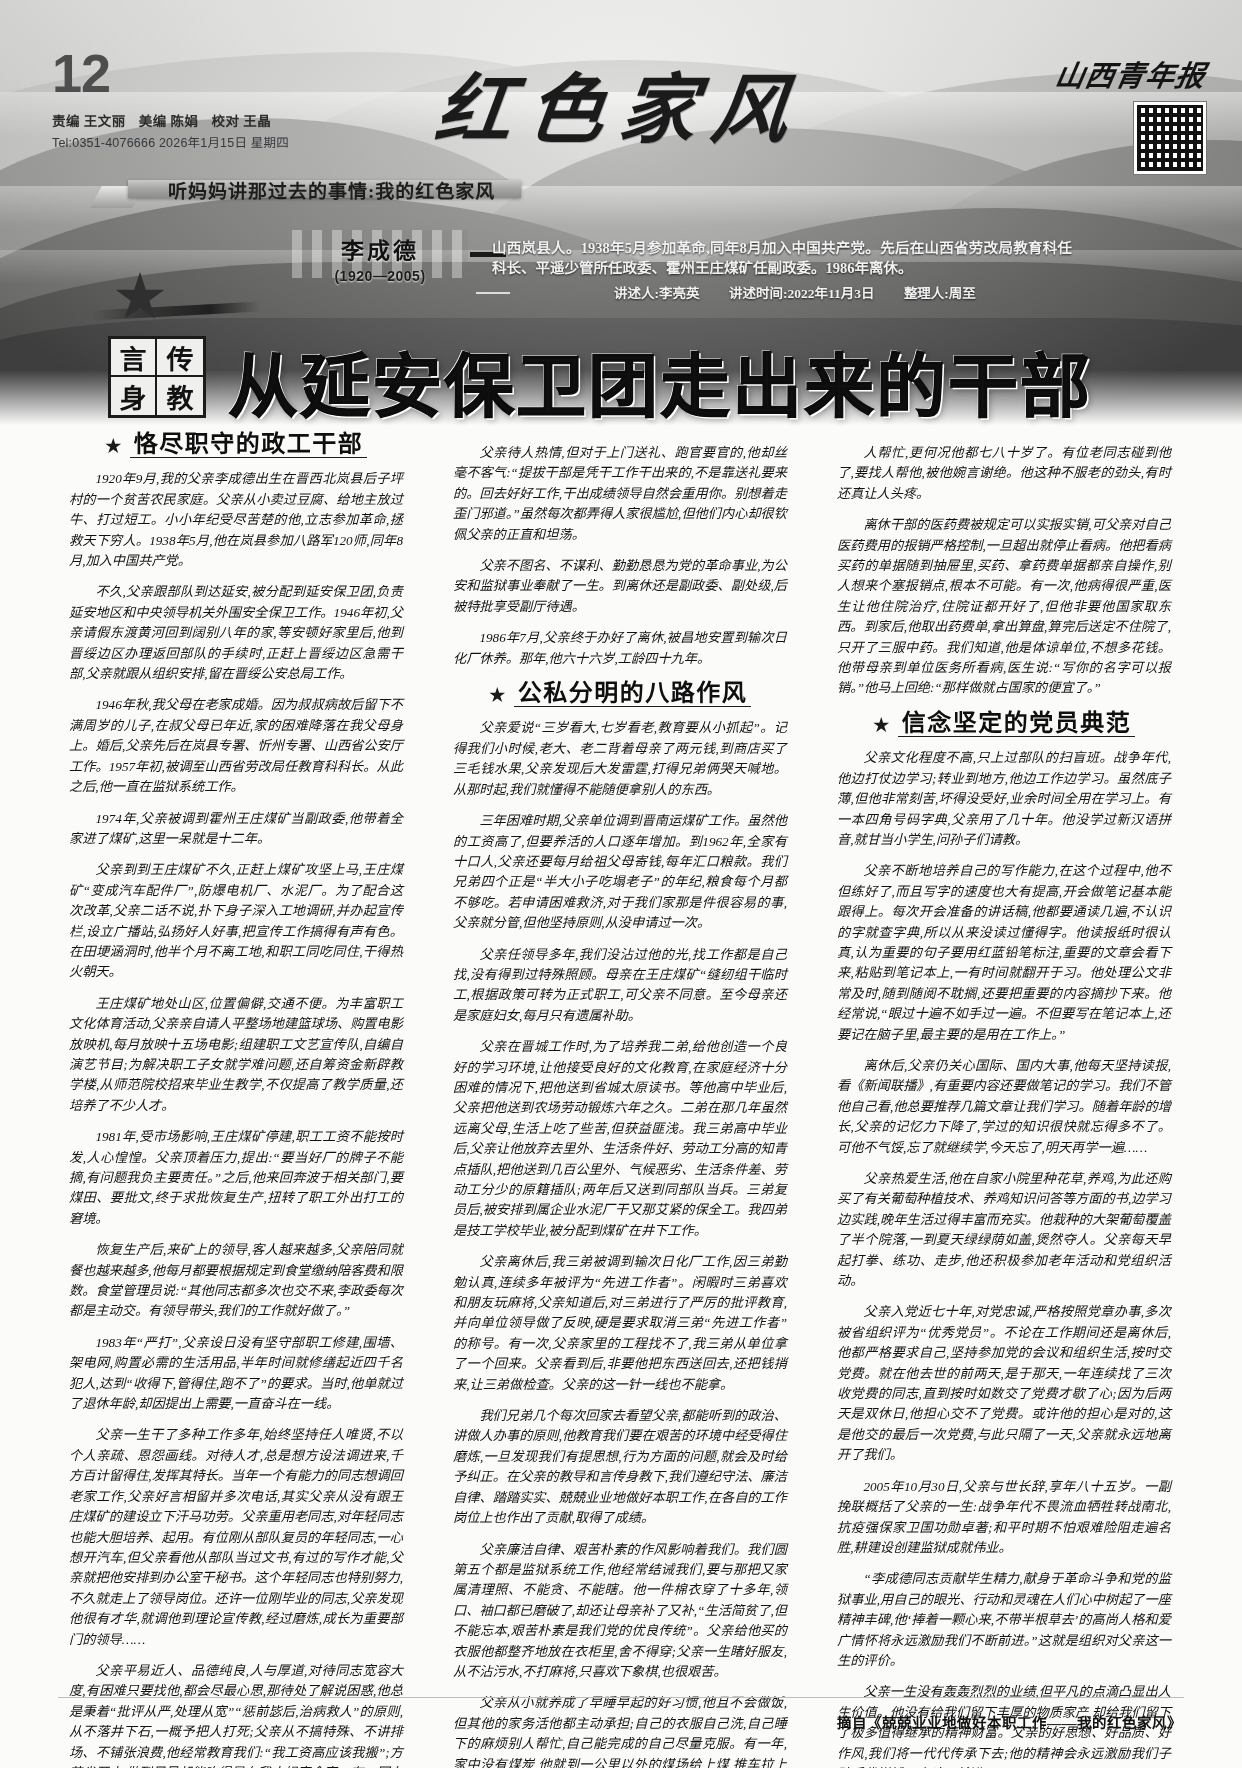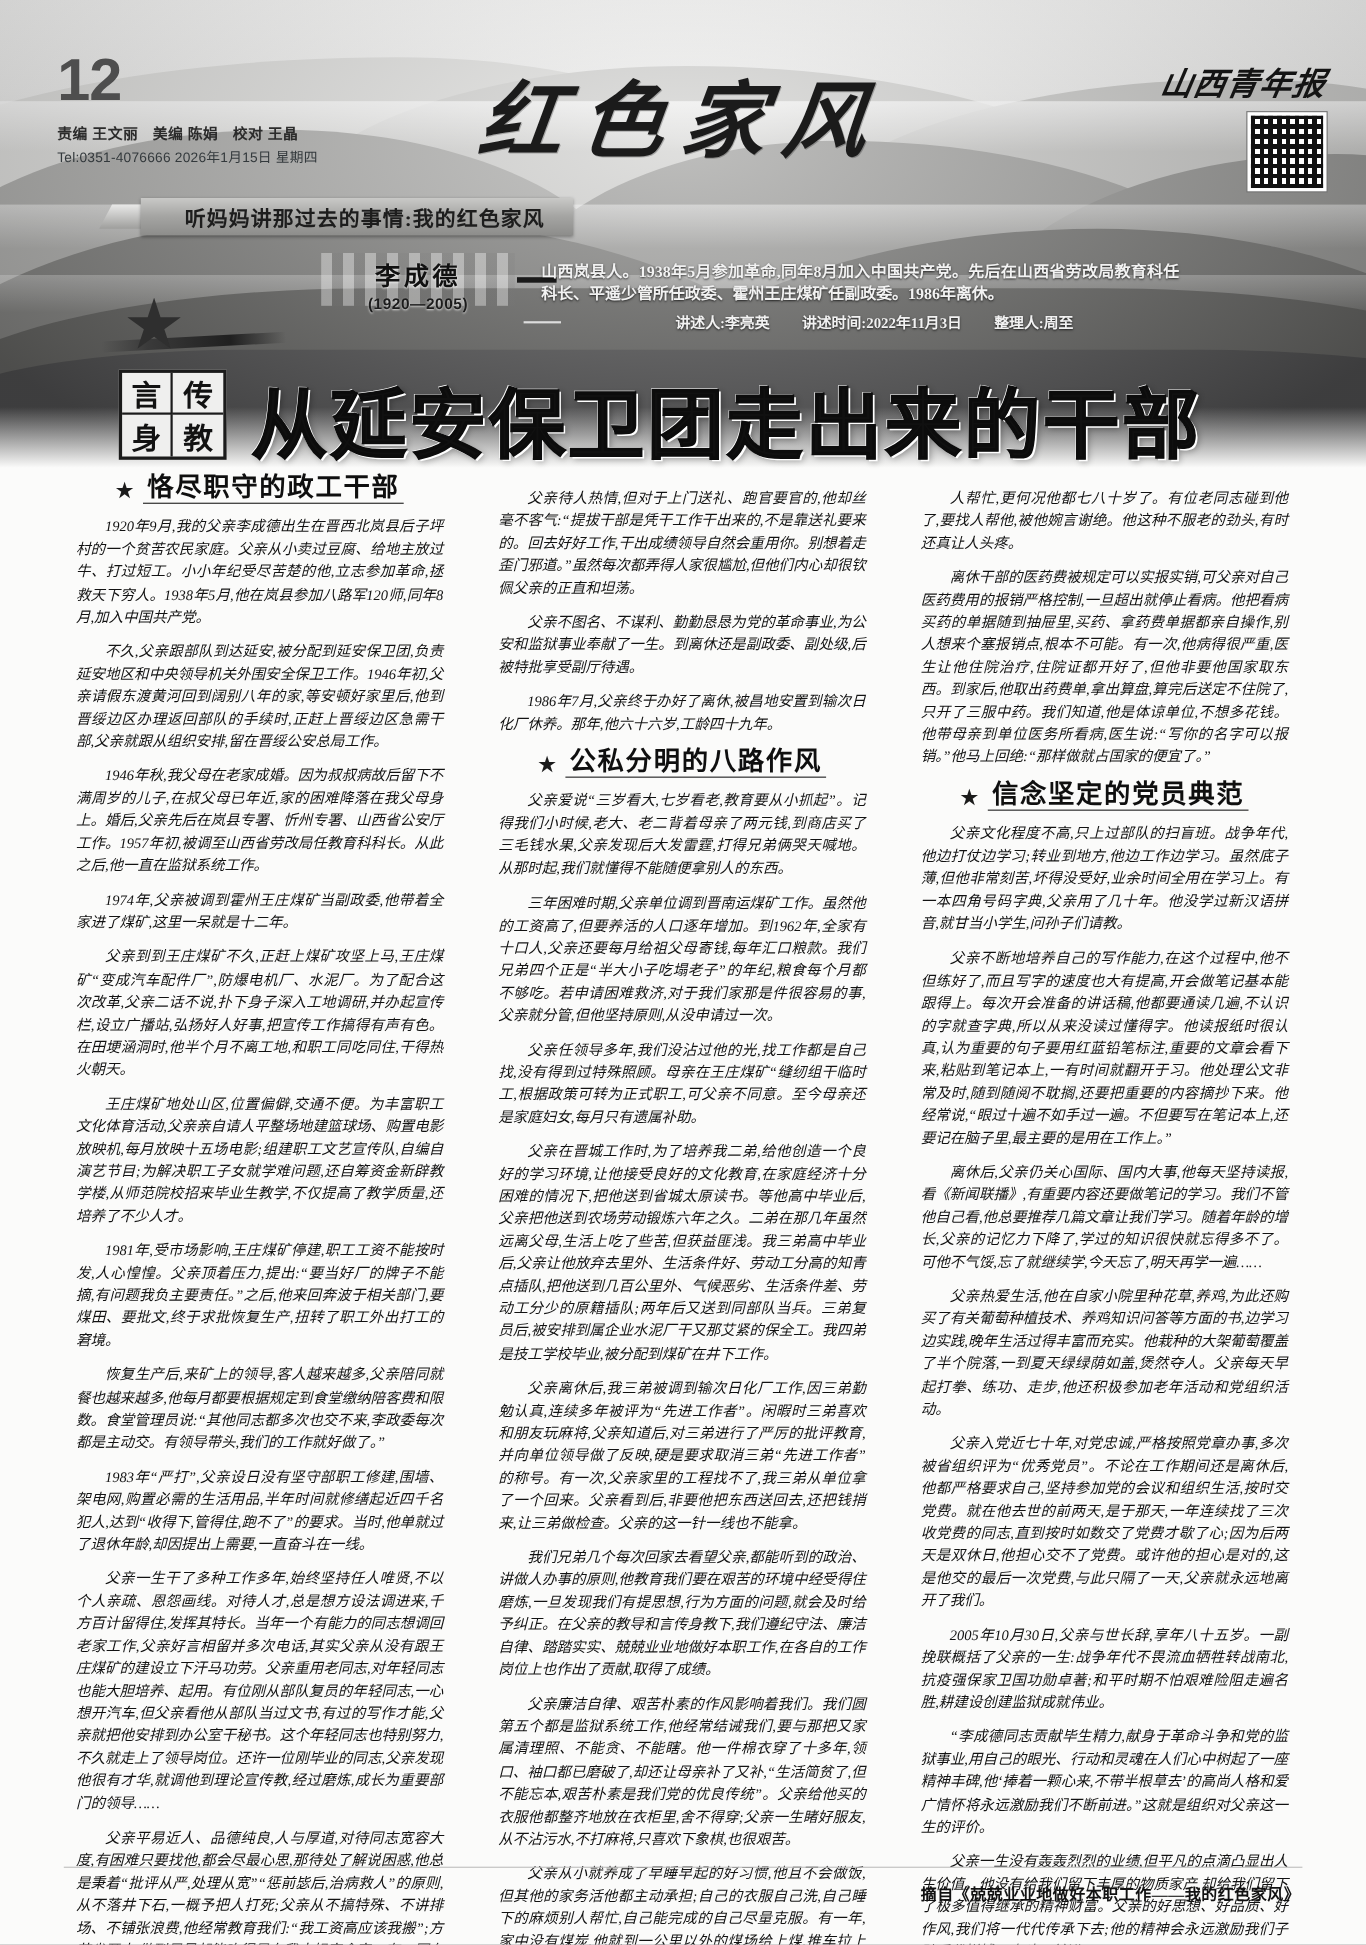--- a/index.html
+++ b/index.html
@@ -134,21 +134,21 @@
     background-image:
       repeating-linear-gradient(90deg, #111 0 4px, transparent 4px 8px),
       repeating-linear-gradient(0deg, #111 0 4px, transparent 4px 9px);
     border: 3px solid #fff;
     outline: 1px solid #777;
   }
 
   
   #ribbon {
     position: absolute; left: 128px; top: 180px; z-index: 13;
-    height: 34px;
+    height: 18px;
     padding: 0 26px 0 40px;
     display: flex; align-items: center;
     background: linear-gradient(180deg, #c9c9c7 0%, #a5a5a3 48%, #8d8d8b 100%);
     box-shadow: 0 1px 3px rgba(0,0,0,.35);
   }
   #ribbon .txt {
     font-size: 19px; font-weight: 700; color: #1d1d1d;
     letter-spacing: 1px; white-space: nowrap;
   }
   #ribbon-tail {

